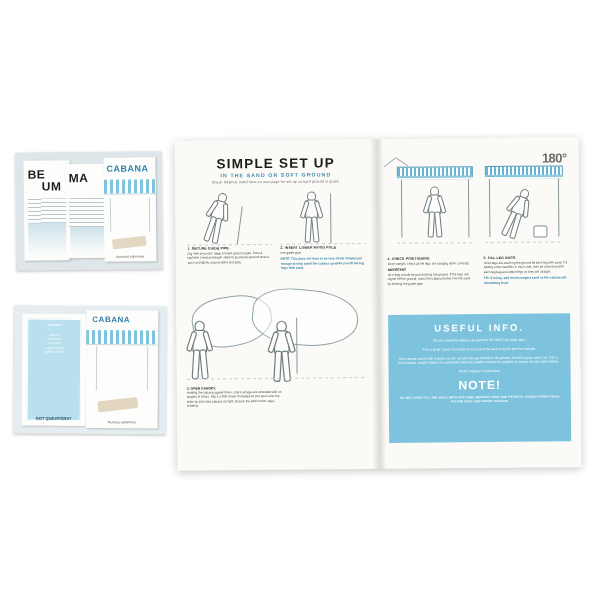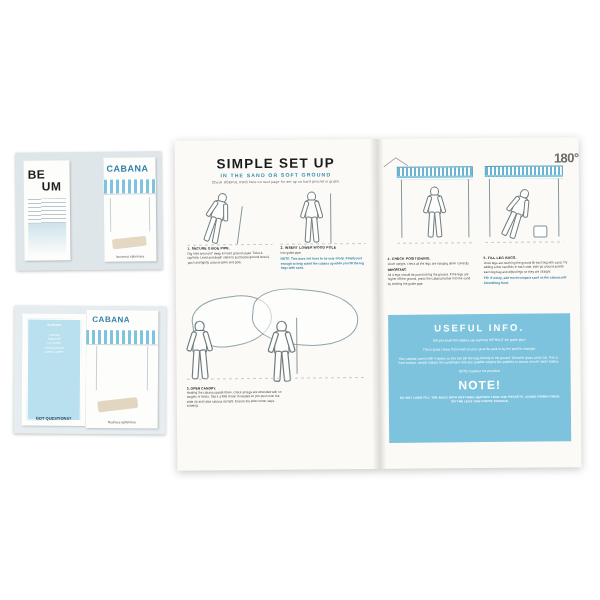--- a/index.html
+++ b/index.html
@@ -154,21 +154,21 @@
     color: #3d8fb0;
   }
   .headline .note {
     margin: 2px 0 0 0;
     font-size: 3.4px;
     color: #555;
     letter-spacing: 0.2px;
   }
   .deg {
     position: absolute;
-    right: 0; top: 13px;
+    right: 12px; top: 13px;
     font-size: 13px;
     font-weight: 700;
     color: #6b6b6b;
     letter-spacing: -0.5px;
   }
 
   
   .steps-row {
     position: absolute;
     display: flex;
@@ -333,20 +333,25 @@
 <body>
 
 <div class="scene">
 
   <div class="thumb thumb-top">
     <div class="page t-cover-left">
       <div class="t-title" style="position:absolute;left:4px;top:8px;">BE</div>
       <div class="t-title" style="position:absolute;left:18px;top:20px;">UM</div>
       <div class="t-lines" style="left:4px;right:4px;top:38px;height:26px;"></div>
       <div class="t-canopy-shadow"></div>
+    </div>
+    <div class="page t-cover-mid">
+      <div class="t-title" style="position:absolute;left:3px;top:8px;">MA</div>
+      <div class="t-lines" style="left:3px;right:3px;top:34px;height:30px;"></div>
+      <div class="t-canopy-shadow" style="bottom:3px;height:28px;"></div>
     </div>
     <div class="page t-cover-right">
       <div class="t-title blue" style="position:absolute;left:3px;top:7px;font-size:9px;">CABANA</div>
       <div class="t-stripes" style="top:22px;"></div>
       <div style="position:absolute;left:6px;right:6px;top:40px;height:34px;border-left:1px solid #c7d2d6;border-right:1px solid #c7d2d6;"></div>
       <div style="position:absolute;left:8px;bottom:14px;width:34px;height:10px;background:#e4d8c3;border-radius:2px;transform:rotate(-6deg);"></div>
       <div class="t-sub" style="position:absolute;left:0;right:0;bottom:3px;text-align:center;">business ephemera</div>
     </div>
   </div>
 

